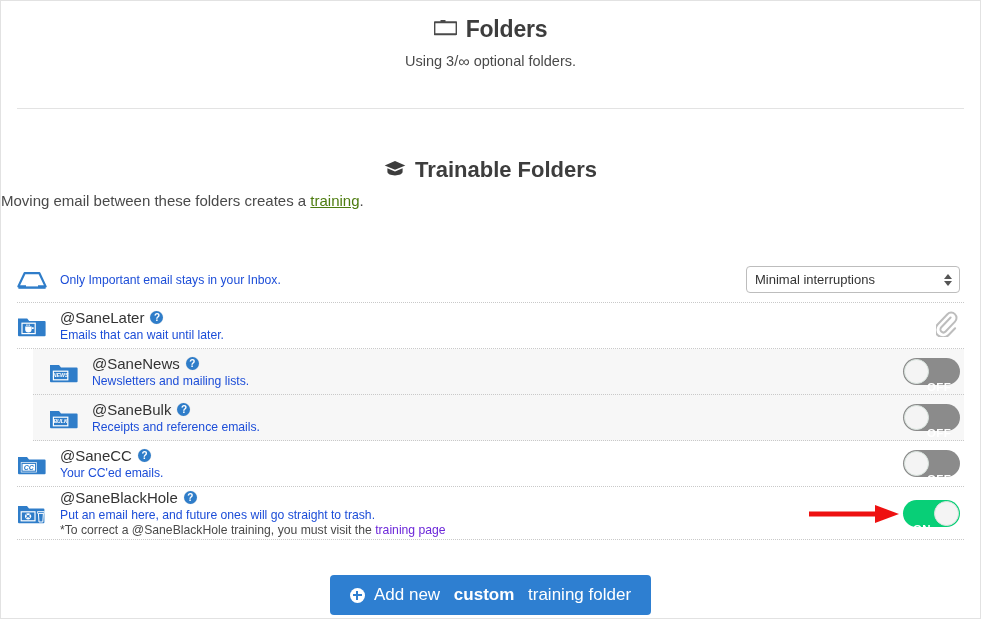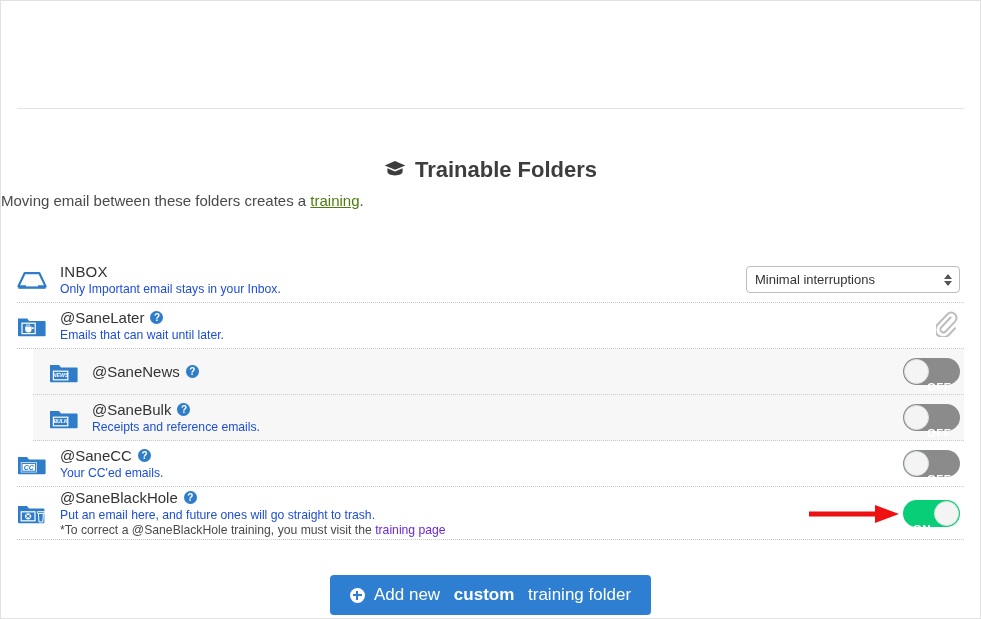--- a/index.html
+++ b/index.html
@@ -310,20 +310,34 @@
     background: #2e7fd1;
   }
   .add-btn b { font-weight: bold; }
   .add-btn .lbl { white-space: pre; }
 </style>
 </head>
 <body>
 
 <div class="page">
 
+  <div class="folders-header">
+    <div class="folders-title">
+      <span>
+        <svg width="23" height="19" viewBox="0 0 23 19" aria-hidden="true">
+          <path d="M6.5 2 h5 v2 h-5 z" fill="#4a4a4a"></path>
+          <path d="M1.2 4.2 h20.6 a0.8 0.8 0 0 1 0.8 0.8 v10.4 a0.8 0.8 0 0 1 -0.8 0.8 h-20.6 a0.8 0.8 0 0 1 -0.8 -0.8 v-10.4 a0.8 0.8 0 0 1 0.8 -0.8 z" fill="none" stroke="#4a4a4a" stroke-width="2"></path>
+        </svg>
+      </span>
+      <span>Folders</span>
+    </div>
+    <div class="folders-sub">
+      <span>Using 3/</span><span class="infinity">∞</span>&nbsp;<span>optional folders.</span>
+    </div>
+  </div>
 
   <div class="section-divider"></div>
 
   <div class="trainable-header">
     <div class="trainable-title">
       <span>
         <svg width="22" height="17" viewBox="0 0 22 17" aria-hidden="true">
           <path d="M11 1 L21.3 5.4 L11 9.8 L0.7 5.4 Z" fill="#3d3d3d"></path>
           <path d="M3.4 8.2 v3.6 c0 2.2 3.4 3.6 7.6 3.6 s7.6 -1.4 7.6 -3.6 v-3.6 l-7.6 3.2 z" fill="#3d3d3d"></path>
         </svg>
@@ -339,23 +353,20 @@
 
     <div class="folder-row" style="height:46px;">
       <div class="row-icon">
         <svg width="30" height="22" viewBox="0 0 30 22" aria-hidden="true">
           <path d="M1.4 17.4 L7.6 4.2 h14.8 l6.2 13.2 z" fill="none" stroke="#2f7dc9" stroke-width="2.2" stroke-linejoin="round"></path>
           <path d="M1.4 17.4 h27.2 v2.4 h-27.2 z" fill="#2f7dc9"></path>
           <path d="M9 17.4 h12 v-2.2 h-12 z" fill="#ffffff"></path>
         </svg>
       </div>
       <div class="row-text">
-        <div class="row-title">
-          <span class="name-inbox">INBOX</span>
-        </div>
         <div class="row-desc">Only Important email stays in your Inbox.</div>
       </div>
       <div class="row-ctrl">
         <div class="inbox-select">
           <span>Minimal interruptions</span>
           <span class="stepper">
             <span class="tri up"></span>
             <span class="tri down"></span>
           </span>
         </div>
@@ -397,20 +408,21 @@
           <rect x="3.8" y="10.6" width="15.6" height="9.8" fill="#ffffff"></rect>
           <rect x="5" y="11.8" width="13.2" height="7.4" fill="#2f7dc9"></rect>
           <text x="11.6" y="17.3" font-family="Liberation Sans, sans-serif" font-size="5.2" font-weight="bold" fill="#ffffff" text-anchor="middle" font-style="italic">NEWS</text>
         </svg>
       </div>
       <div class="row-text">
         <div class="row-title">
           <span>@SaneNews</span>
           <span class="help-badge">?</span>
         </div>
+        <div class="row-desc">Newsletters and mailing lists.</div>
       </div>
       <div class="row-ctrl">
         <span class="toggle off">
           <span class="label">OFF</span>
           <span class="knob"></span>
         </span>
       </div>
     </div>
 
     <div class="folder-row indented" style="height:46px;">

